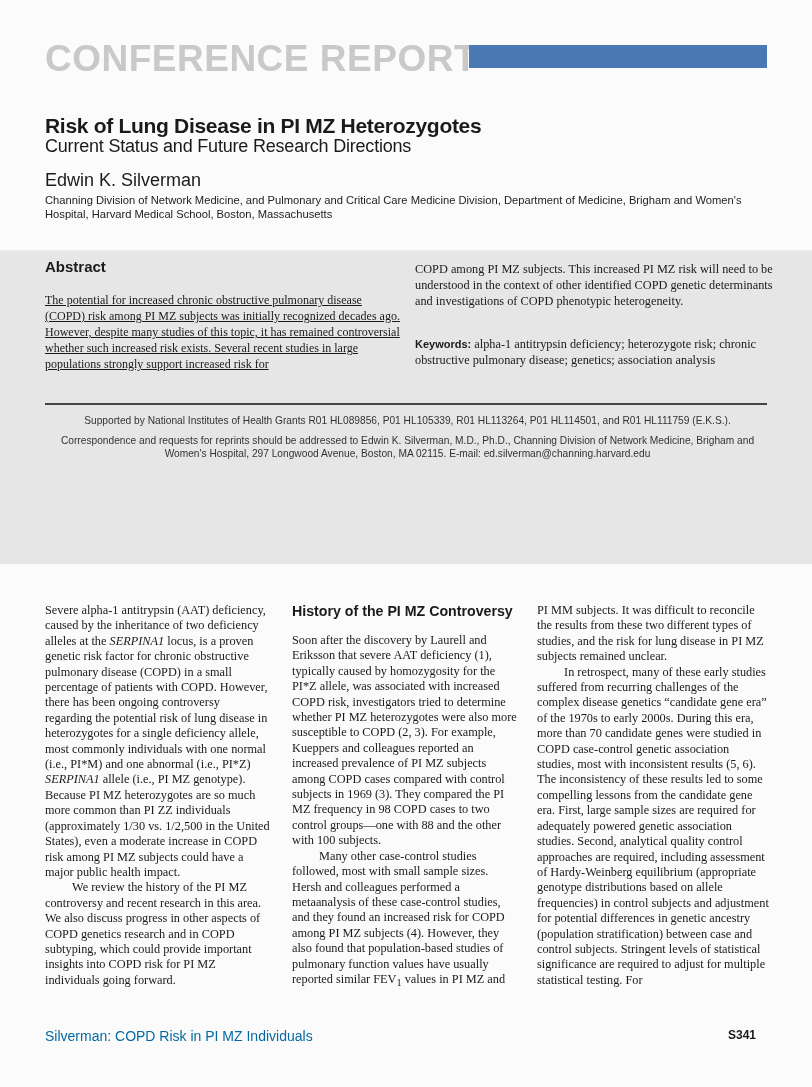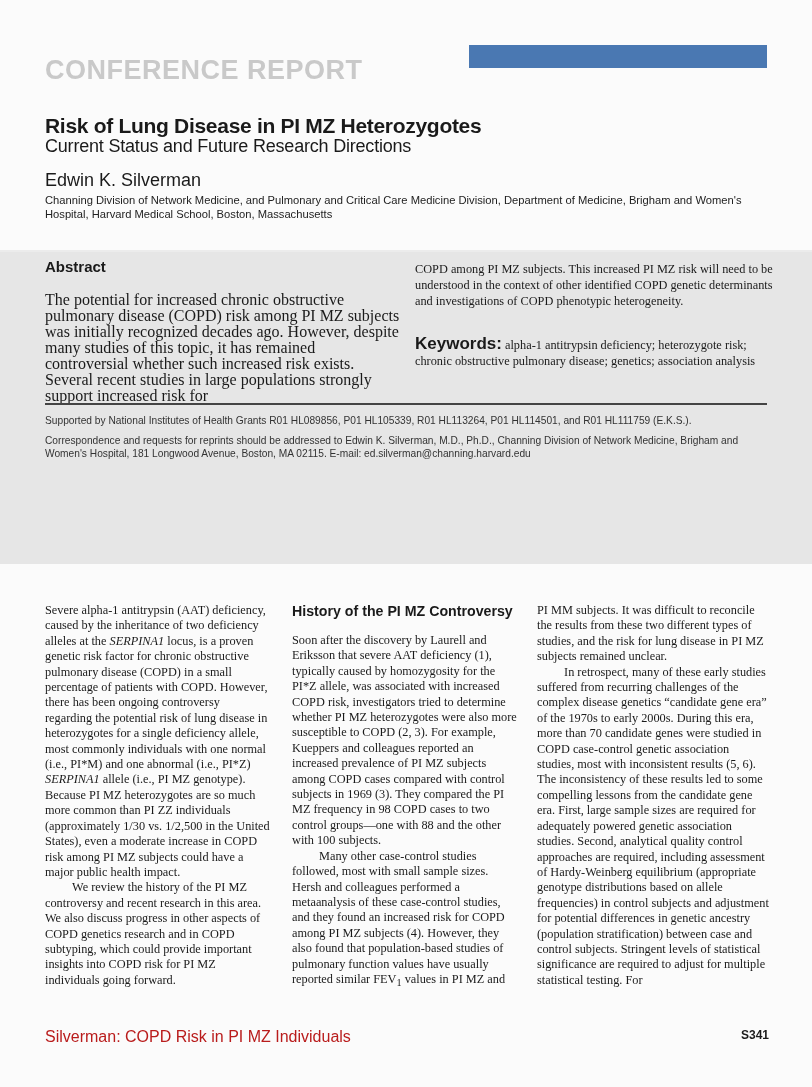--- a/index.html
+++ b/index.html
@@ -5,52 +5,52 @@
   html, body { margin: 0; padding: 0; }
   body {
     width: 812px; height: 1087px; background: #fbfbfb; position: relative;
     overflow: hidden; color: #1a1a1a;
   }
   .sans { font-family: "Liberation Sans", sans-serif; }
   .serif { font-family: "Liberation Serif", serif; }
 
   #header-band { position: absolute; left: 45px; top: 38px; width: 722px; height: 34px; }
   #conf-label {
-    position: absolute; left: 0; top: 15px;
+    position: absolute; left: 0; top: 4px;
     font-family: "Liberation Sans", sans-serif; font-weight: bold;
-    font-size: 27px; letter-spacing: 0.5px; color: #c9c9c9; line-height: 34px;
+    font-size: 37px; letter-spacing: 0.5px; color: #c9c9c9; line-height: 34px;
   }
   #conf-bar { position: absolute; left: 424px; top: 7px; width: 298px; height: 23px; background: #4a78b2; }
 
   #title { position: absolute; left: 45px; top: 114px; font-size: 21px; font-weight: bold; letter-spacing: -0.3px; }
   #subtitle { position: absolute; left: 45px; top: 136px; font-size: 18px; letter-spacing: -0.2px; }
   #author { position: absolute; left: 45px; top: 170px; font-size: 18px; }
   #affiliation { position: absolute; left: 45px; top: 193px; width: 720px; font-size: 11.2px; line-height: 14px; color: #222; }
 
   #abstract-band { position: absolute; left: 0; top: 250px; width: 812px; height: 312px; background: #e6e6e6; border-top: 2px solid #ececec; }
   #abstract-heading { position: absolute; left: 45px; top: 258px; font-size: 15px; font-weight: bold; }
-  #abstract-left { position: absolute; left: 45px; top: 292px; width: 355px; font-size: 16px; line-height: 16px; }
+  #abstract-left { position: absolute; left: 45px; top: 292px; width: 355px; font-size: 12px; line-height: 16px; text-decoration: underline; }
   #abstract-right { position: absolute; left: 415px; top: 261px; width: 360px; font-size: 12.3px; line-height: 16px; }
   #keywords { position: absolute; left: 415px; top: 336px; width: 360px; font-size: 12.3px; line-height: 16px; }
-  #keywords-label { font-family: "Liberation Sans", sans-serif; font-weight: bold; font-size: 17px; }
+  #keywords-label { font-family: "Liberation Sans", sans-serif; font-weight: bold; font-size: 11px; }
 
   #rule { position: absolute; left: 45px; top: 403px; width: 722px; height: 2px; background: #444; }
-  #meta { position: absolute; left: 45px; top: 414px; width: 725px; font-size: 10.2px; color: #333; }
+  #meta { position: absolute; left: 45px; top: 414px; width: 725px; font-size: 10.2px; color: #333; text-align: center; }
   #meta p { margin: 0 0 7px 0; line-height: 13px; }
 
   .col { position: absolute; top: 603px; font-size: 12.3px; line-height: 15.4px; }
   #col1 { left: 45px; width: 225px; }
   #col2 { left: 292px; width: 228px; }
   #col3 { left: 537px; width: 232px; }
   .col p { margin: 0; }
   .indent { text-indent: 2.2em; }
   .section-heading { font-family: "Liberation Sans", sans-serif; font-weight: bold; font-size: 14.2px; line-height: 16px; margin: 0 0 14px 0; }
 
-  #footer-left { position: absolute; left: 45px; top: 1028px; font-size: 16px; color: #b91c1c; }
-  #footer-right { position: absolute; right: 43px; top: 1028px; font-size: 12px; font-weight: bold; }
+  #footer-left { position: absolute; left: 45px; top: 1028px; font-size: 14px; color: #0369a1; }
+  #footer-right { position: absolute; right: 56px; top: 1028px; font-size: 12px; font-weight: bold; }
 </style>
 </head>
 <body>
 
 <div id="header-band">
   <div id="conf-label">CONFERENCE REPORT</div>
   <div id="conf-bar" style="background: rgb(74, 120, 178);"></div>
 </div>
 
 <div id="title" class="sans">Risk of Lung Disease in PI MZ Heterozygotes</div>
@@ -64,21 +64,21 @@
 <div id="abstract-right" class="serif">COPD among PI MZ subjects. This increased PI MZ risk will need to be understood in the context of other identified COPD genetic determinants and investigations of COPD phenotypic heterogeneity.</div>
 <div id="keywords" class="serif">
   <span id="keywords-label">Keywords:</span>
   <span>alpha-1 antitrypsin deficiency; heterozygote risk; chronic obstructive pulmonary disease; genetics; association analysis</span>
 </div>
 
 <div id="rule"></div>
 
 <div id="meta" class="sans">
   <p>Supported by National Institutes of Health Grants R01 HL089856, P01 HL105339, R01 HL113264, P01 HL114501, and R01 HL111759 (E.K.S.).</p>
-  <p>Correspondence and requests for reprints should be addressed to Edwin K. Silverman, M.D., Ph.D., Channing Division of Network Medicine, Brigham and Women's Hospital, 181 Longwood Avenue, Boston, MA 02115. E-mail: ed.silverman@channing.harvard.edu</p>
+  <p>Correspondence and requests for reprints should be addressed to Edwin K. Silverman, M.D., Ph.D., Channing Division of Network Medicine, Brigham and Women's Hospital, 297 Longwood Avenue, Boston, MA 02115. E-mail: ed.silverman@channing.harvard.edu</p>
 </div>
 
 <div id="col1" class="col serif">
   <p><span>Severe alpha-1 antitrypsin (AAT) deficiency, caused by the inheritance of two deficiency alleles at the </span><i>SERPINA1</i><span> locus, is a proven genetic risk factor for chronic obstructive pulmonary disease (COPD) in a small percentage of patients with COPD. However, there has been ongoing controversy regarding the potential risk of lung disease in heterozygotes for a single deficiency allele, most commonly individuals with one normal (i.e., PI*M) and one abnormal (i.e., PI*Z) </span><i>SERPINA1</i><span> allele (i.e., PI MZ genotype). Because PI MZ heterozygotes are so much more common than PI ZZ individuals (approximately 1/30 vs. 1/2,500 in the United States), even a moderate increase in COPD risk among PI MZ subjects could have a major public health impact.</span></p>
   <p class="indent">We review the history of the PI MZ controversy and recent research in this area. We also discuss progress in other aspects of COPD genetics research and in COPD subtyping, which could provide important insights into COPD risk for PI MZ individuals going forward.</p>
 </div>
 
 <div id="col2" class="col serif">
   <div class="section-heading">History of the PI MZ Controversy</div>
   <p>Soon after the discovery by Laurell and Eriksson that severe AAT deficiency (1), typically caused by homozygosity for the PI*Z allele, was associated with increased COPD risk, investigators tried to determine whether PI MZ heterozygotes were also more susceptible to COPD (2, 3). For example, Kueppers and colleagues reported an increased prevalence of PI MZ subjects among COPD cases compared with control subjects in 1969 (3). They compared the PI MZ frequency in 98 COPD cases to two control groups—one with 88 and the other with 100 subjects.</p>

